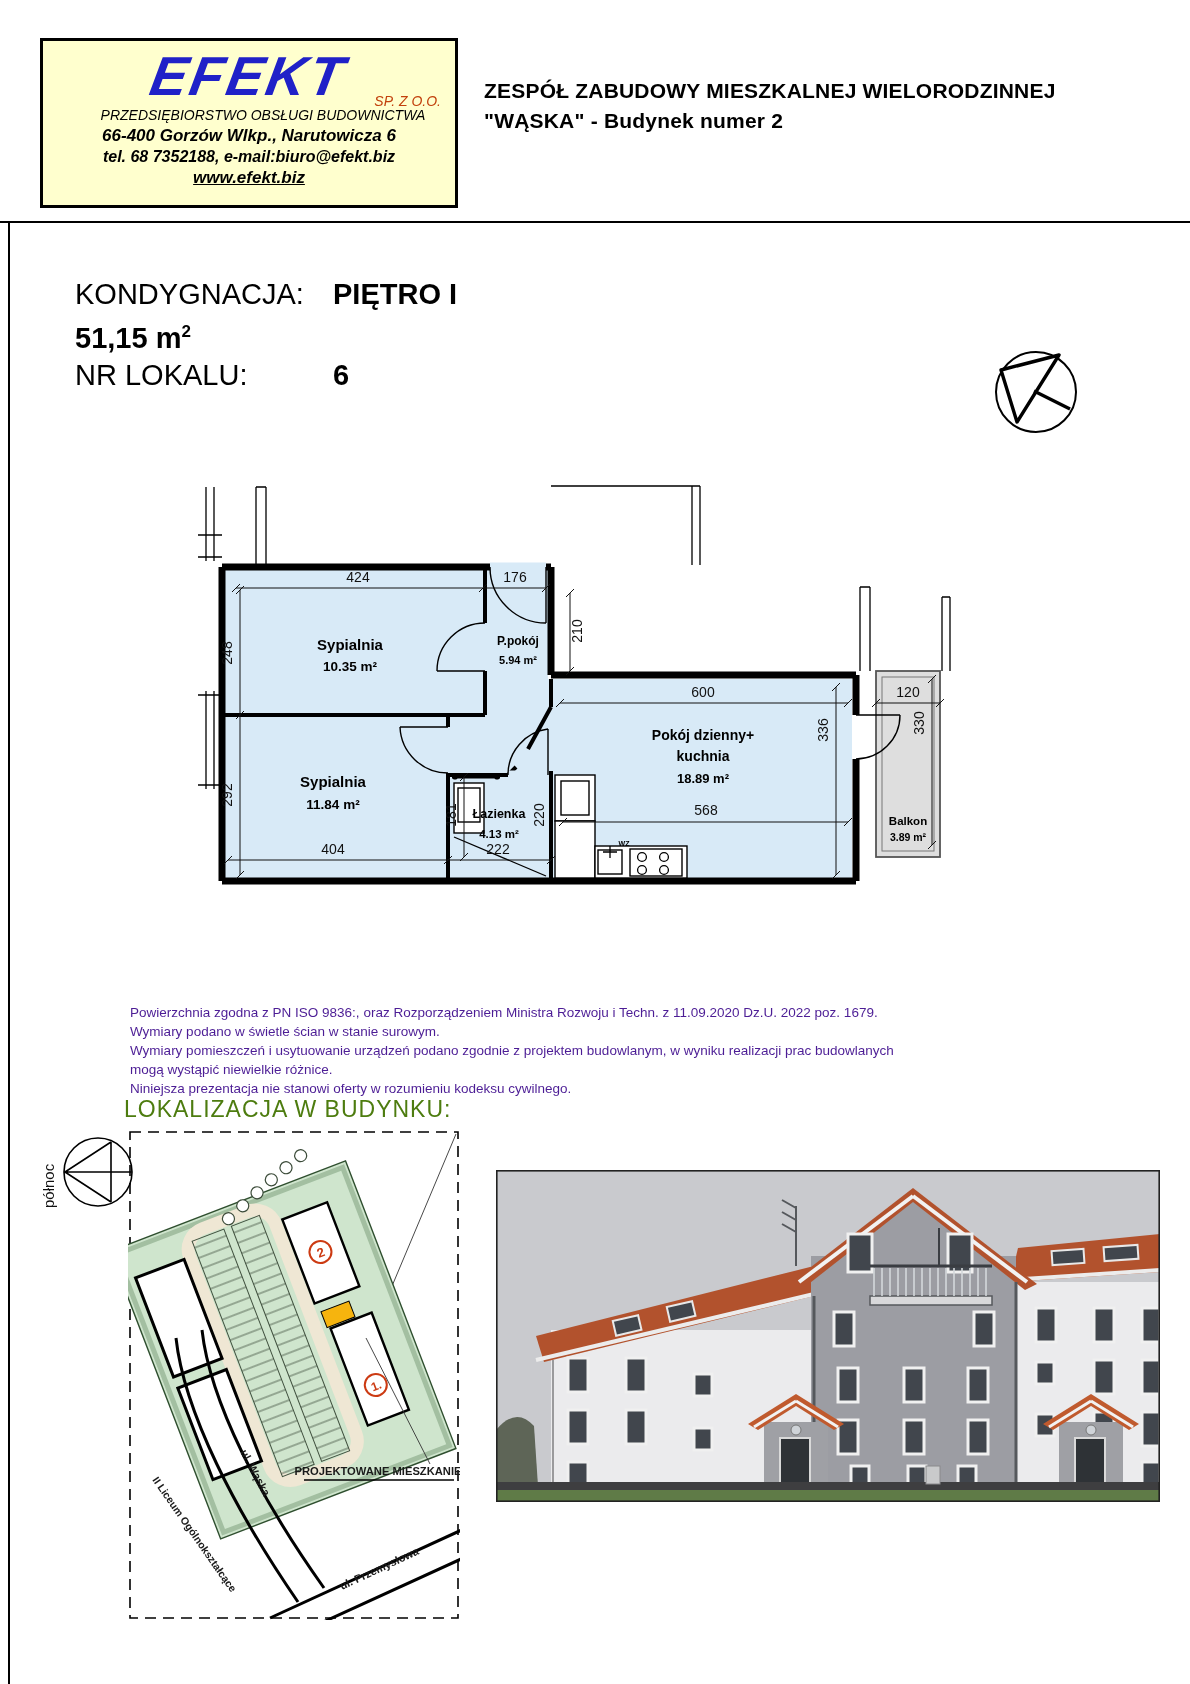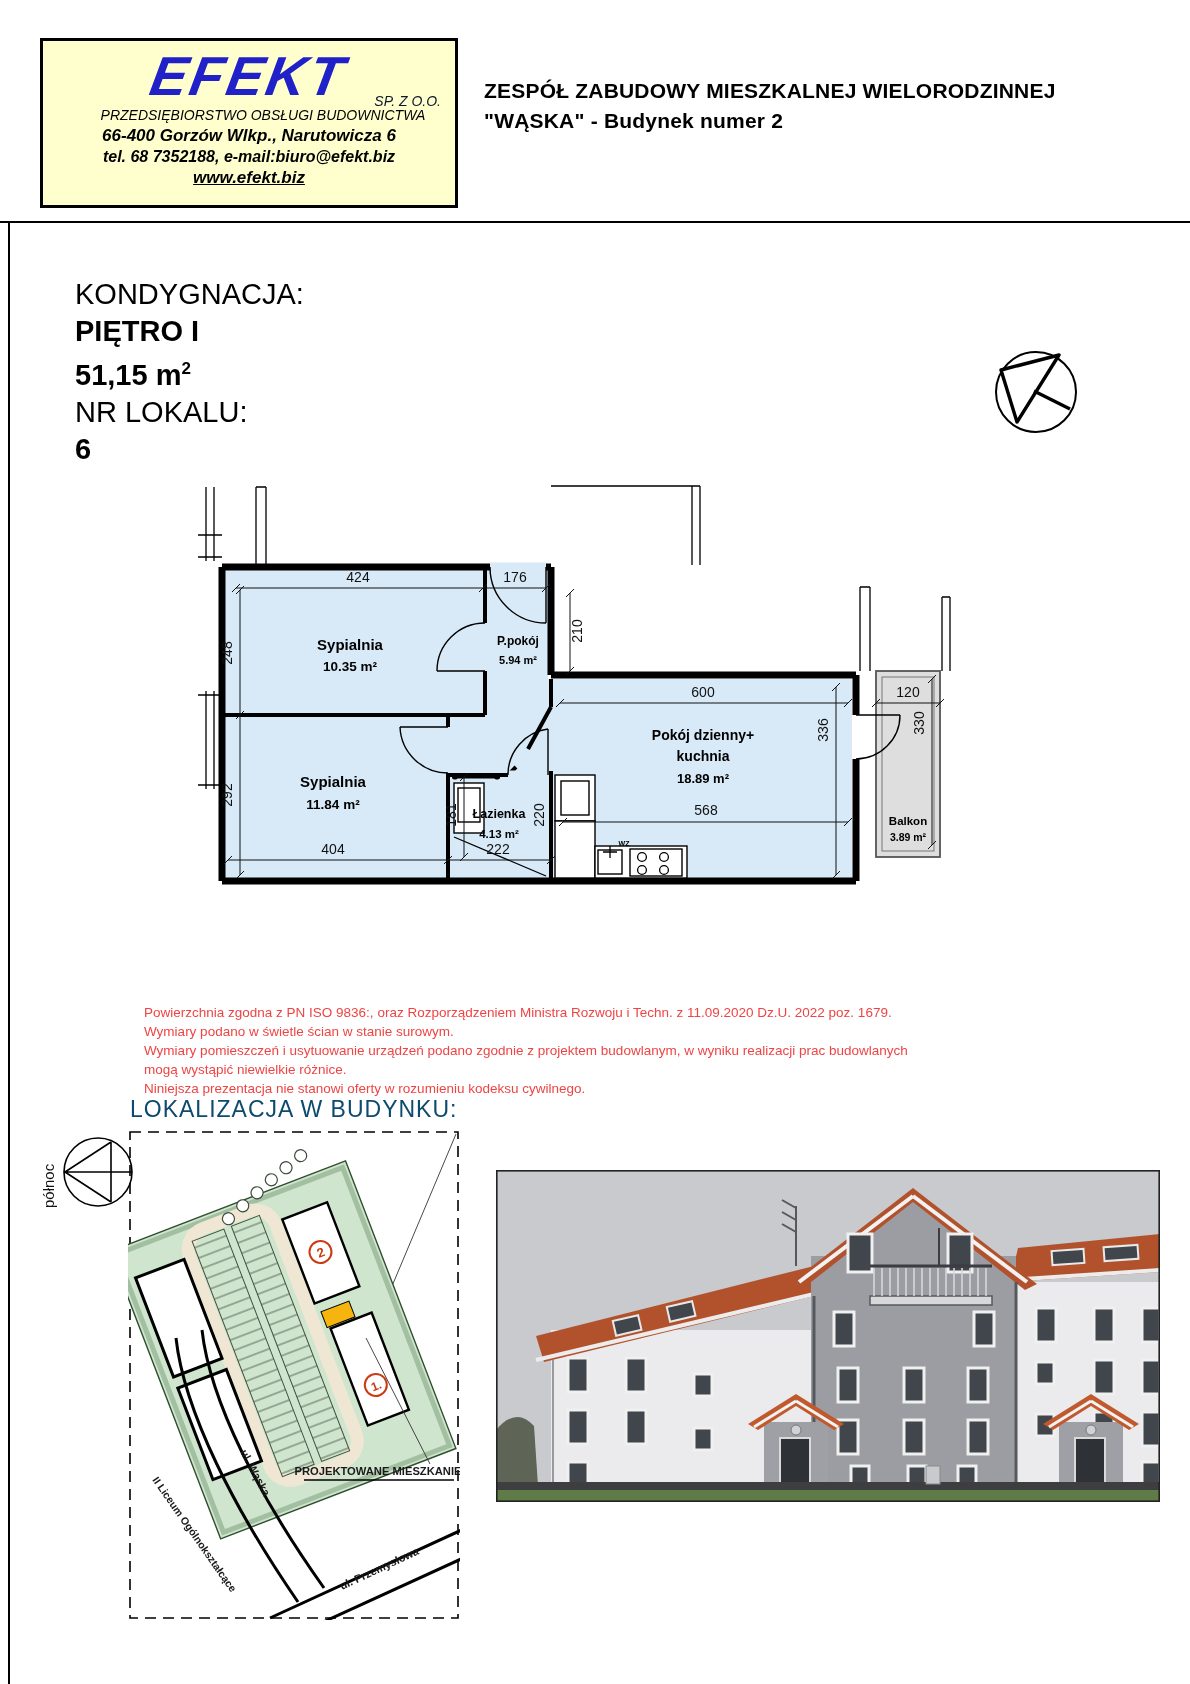--- a/index.html
+++ b/index.html
@@ -6,37 +6,37 @@
   .page{position:relative;width:1190px;height:1684px;background:#fff;overflow:hidden;
         font-family:"Liberation Sans", sans-serif;color:#000;}
   
   .header-rule{position:absolute;left:0;top:221px;width:1190px;height:2px;background:#000;}
   .left-rule{position:absolute;left:8px;top:222px;width:2px;height:1462px;background:#000;}
   .logo-box{position:absolute;left:40px;top:38px;width:412px;height:164px;background:#FFFFCE;
             border:3px solid #000;text-align:center;}
   .brand-row{position:relative;height:66px;margin-top:4px;}
   .brand{display:inline-block;font-size:55px;font-weight:900;font-style:italic;color:#2021C8;
          transform:skewX(-10deg);letter-spacing:3px;line-height:62px;}
-  .brand-suffix{position:absolute;right:14px;bottom:2px;font-size:14px;font-style:italic;color:#0f172a;}
+  .brand-suffix{position:absolute;right:14px;bottom:2px;font-size:14px;font-style:italic;color:#c2410c;}
   .company-l1{font-size:14px;font-style:italic;margin-top:-4px;margin-left:28px;}
   .company-l2{font-size:17px;font-weight:bold;font-style:italic;margin-top:3px;}
   .company-l3{font-size:16px;font-weight:bold;font-style:italic;margin-top:2px;}
   .company-l4{font-size:17px;font-weight:bold;font-style:italic;text-decoration:underline;margin-top:2px;}
   .title-block{position:absolute;left:484px;top:76px;width:640px;font-size:21px;font-weight:bold;
                line-height:30px;letter-spacing:0.2px;}
   
   .info-block{position:absolute;left:75px;top:276px;width:480px;}
-  .info-row{display:flex;font-size:29px;line-height:37px;flex-direction:column;}
+  .info-row{display:flex;font-size:29px;line-height:37px;}
   .info-label{width:258px;}
   .info-value{font-weight:bold;}
   .info-value sup{font-size:17px;}
   
-  .disclaimer{position:absolute;left:144px;top:1003px;width:830px;font-size:13.5px;line-height:19px;
-              color:#ef4444;}
-  .loc-heading{position:absolute;left:130px;top:1096px;font-size:23px;letter-spacing:1px;color:#0c4a6e;}
+  .disclaimer{position:absolute;left:130px;top:1003px;width:830px;font-size:13.5px;line-height:19px;
+              color:#4c1d95;}
+  .loc-heading{position:absolute;left:124px;top:1096px;font-size:23px;letter-spacing:1px;color:#4d7c0f;}
   
   .north-label{position:absolute;left:40px;top:1208px;font-size:15px;color:#111;
                transform:rotate(-90deg);transform-origin:left top;width:70px;}
   
   .dim{stroke:#111;stroke-width:1;fill:none;}
   .dimt{font-family:"Liberation Sans",sans-serif;font-size:14px;fill:#111;text-anchor:middle;}
   .roomt{font-family:"Liberation Sans",sans-serif;font-weight:bold;fill:#000;text-anchor:middle;}
   .wall{stroke:#000;fill:none;}
   .thin{stroke:#000;stroke-width:1.3;fill:none;}
   .fix{stroke:#000;stroke-width:1.4;fill:#fff;}

